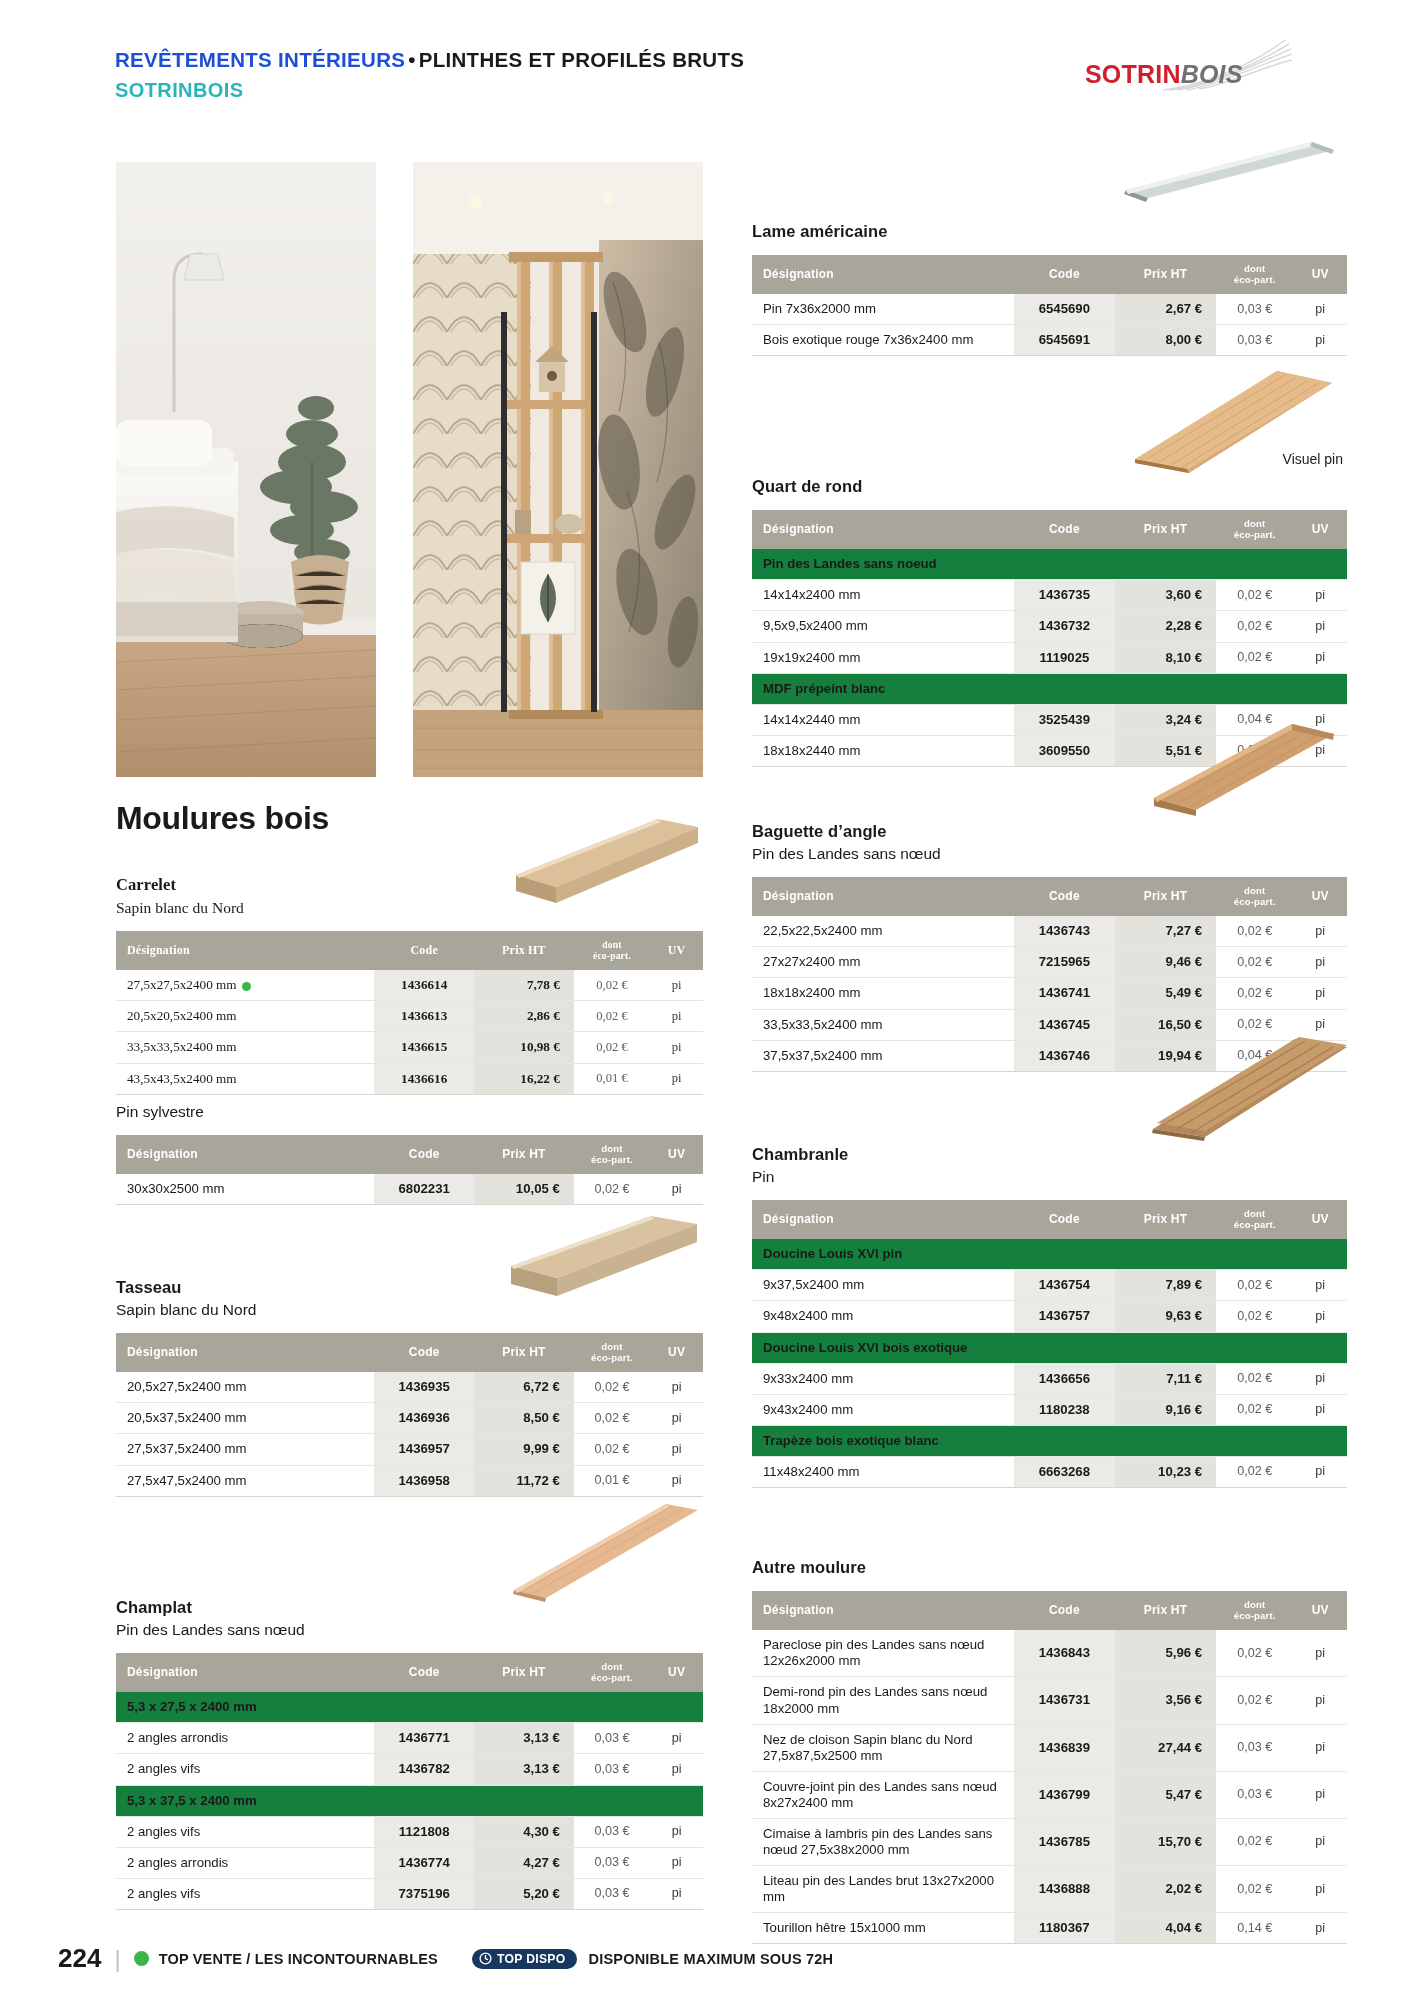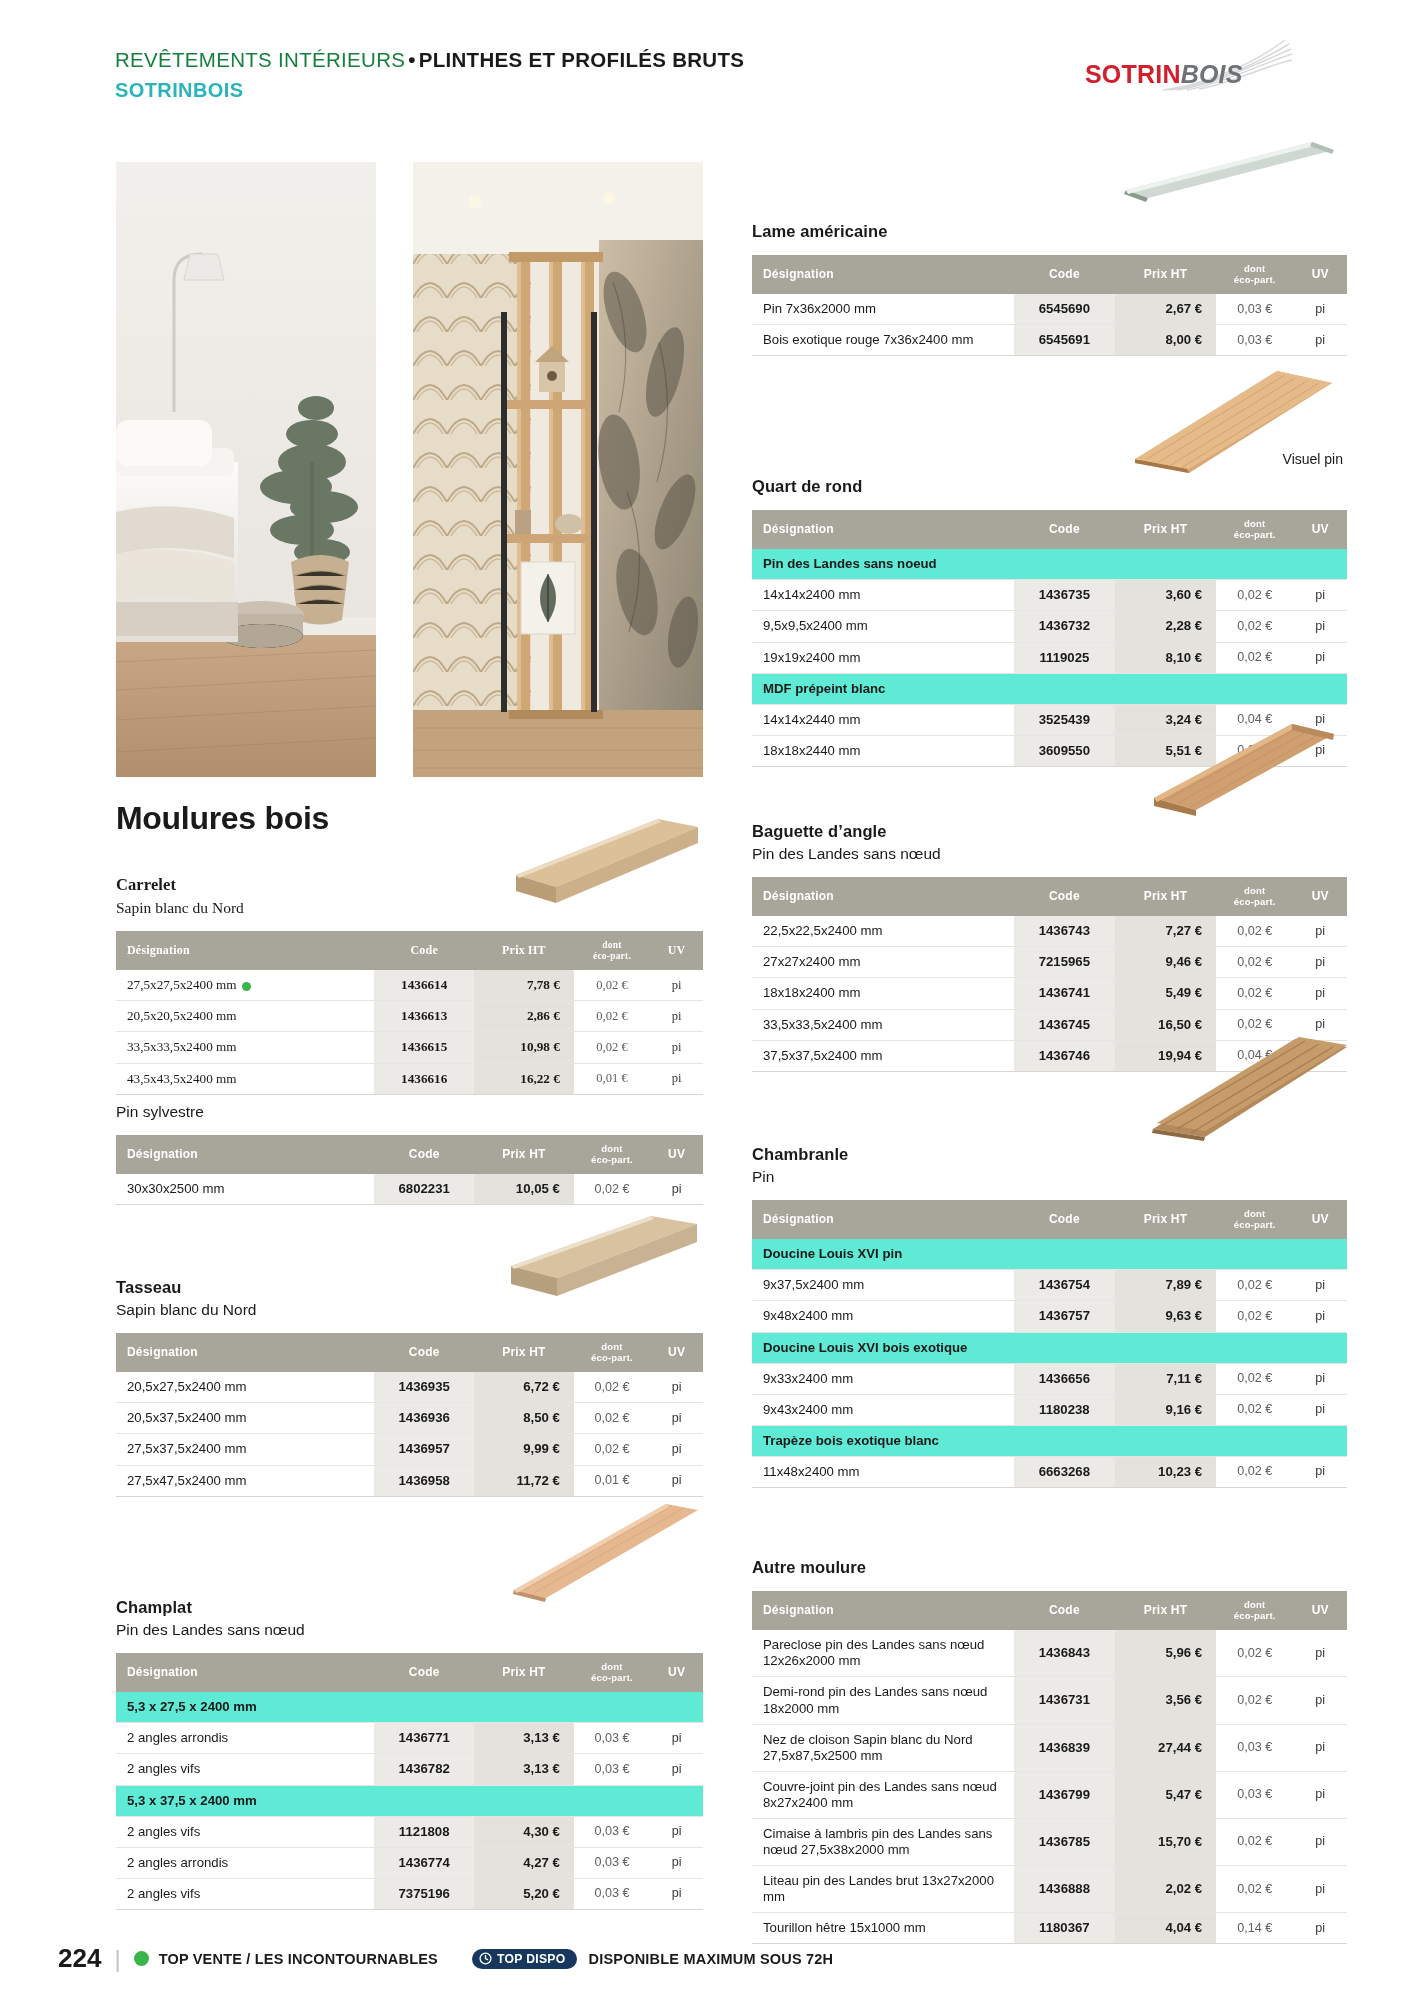--- a/index.html
+++ b/index.html
@@ -10,21 +10,21 @@
     color: #1a1a1a;
     position: relative;
     overflow: hidden;
   }
 
   
   .page-header {
     position: absolute; left: 115px; top: 48px; width: 1180px;
   }
   .hdr-line1 { font-size: 20.5px; letter-spacing: .3px; white-space: nowrap; }
-  .hdr-cat { color: #15803d; font-weight: 400; }
+  .hdr-cat { color: #1d4ed8; font-weight: 700; }
   .hdr-dot { color: #1a1a1a; font-weight: 700; padding: 0 3px; }
   .hdr-sub { color: #1a1a1a; font-weight: 700; }
   .hdr-brand {
     margin-top: 7px; font-size: 20px; font-weight: 700;
     color: #2bb3bb; letter-spacing: .4px;
   }
   .logo-box {
     position: absolute; right: 0; top: -14px; width: 210px; height: 70px;
   }
   .logo-swoosh { position: absolute; right: 2px; top: 0px; width: 140px; height: 60px; opacity: .75; }
@@ -60,21 +60,21 @@
   table.pt td {
     font-size: 13.2px; padding: 7px 0; vertical-align: middle;
     border-bottom: 1px solid #e7e5e1; line-height: 1.22;
   }
   table.pt td.c-desig { text-align: left; padding-left: 11px; padding-right: 6px; color:#1a1a1a;}
   table.pt td.c-code  { text-align: center; font-weight: 700; background: #eceae6; }
   table.pt td.c-price { text-align: right; font-weight: 700; background: #e4e2dd; padding-right: 14px; }
   table.pt td.c-eco   { text-align: center; color: #5f5f5f; font-weight: 400; font-size:12.6px;}
   table.pt td.c-uv    { text-align: center; color: #3a3a3a; font-size: 12.6px; }
   table.pt tr.grp td {
-    font-weight: 700; font-size: 13.2px; background: #5eead4;
+    font-weight: 700; font-size: 13.2px; background: #15803d;
     border-bottom: 1px solid #e7e5e1;
   }
   table.pt tr:last-child td { border-bottom: 1px solid #d9d6d0; }
   .dot-green {
     display: inline-block; width: 9px; height: 9px; border-radius: 50%;
     background: #3bb54a; margin-left: 5px; vertical-align: middle;
   }
 
   
   .wood { position: absolute; }

